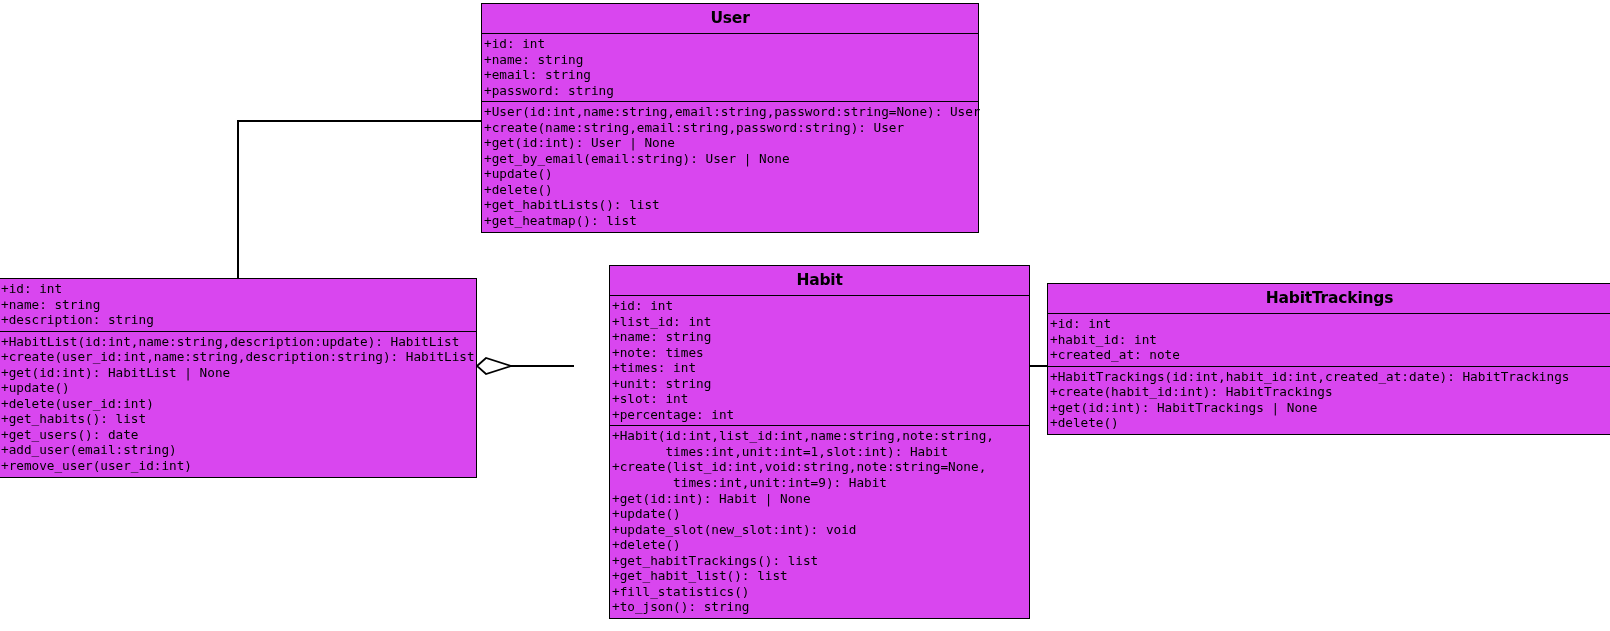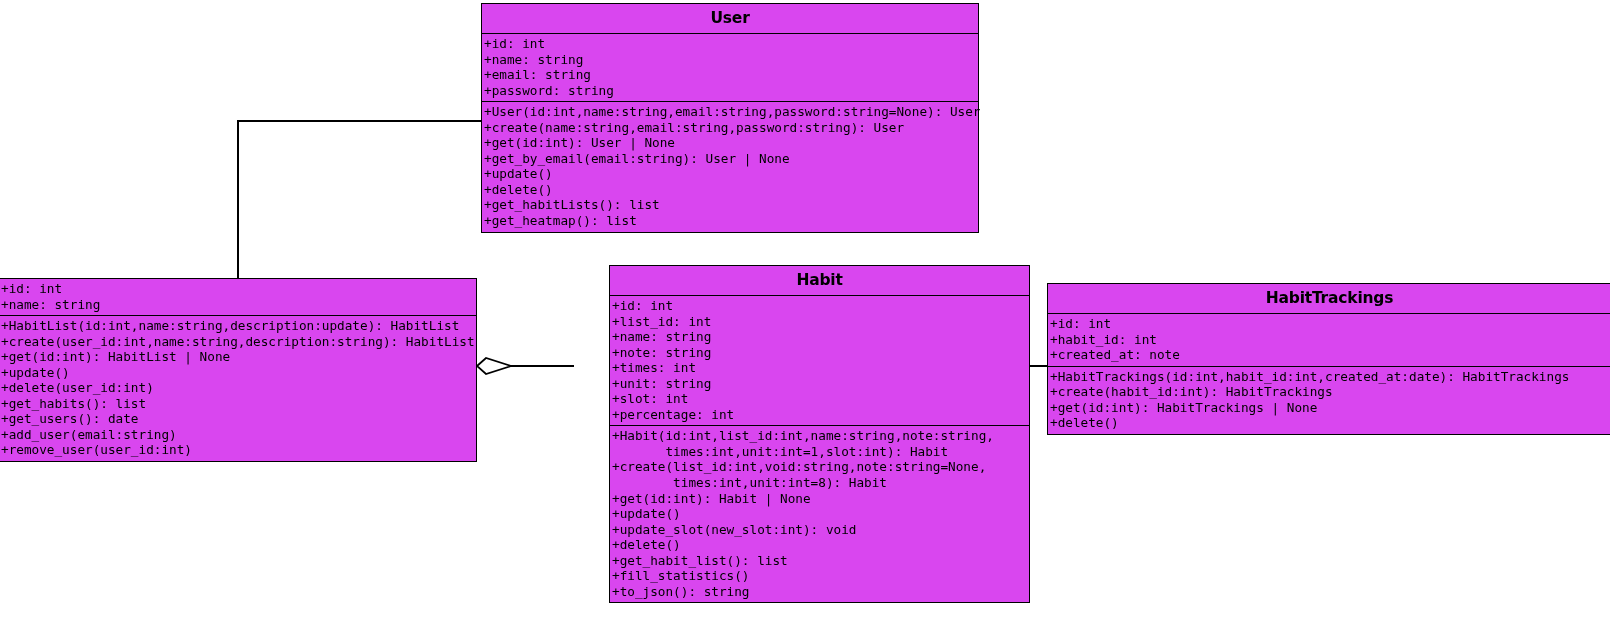--- a/index.html
+++ b/index.html
@@ -63,55 +63,57 @@
       <div class="uml-line">+delete()</div>
       <div class="uml-line">+get_habitLists(): list</div>
       <div class="uml-line">+get_heatmap(): list</div>
     </div>
   </div>
 
   <div class="uml-class" style="left:-2px;top:278px;width:479px;">
     <div class="uml-section uml-attrs">
       <div class="uml-line">+id: int</div>
       <div class="uml-line">+name: string</div>
+      <div class="uml-line">+description: string</div>
     </div>
     <div class="uml-section uml-ops overflow">
       <div class="uml-line">+HabitList(id:int,name:string,description:update): HabitList</div>
       <div class="uml-line">+create(user_id:int,name:string,description:string): HabitList</div>
       <div class="uml-line">+get(id:int): HabitList | None</div>
       <div class="uml-line">+update()</div>
       <div class="uml-line">+delete(user_id:int)</div>
       <div class="uml-line">+get_habits(): list</div>
       <div class="uml-line">+get_users(): date</div>
       <div class="uml-line">+add_user(email:string)</div>
       <div class="uml-line">+remove_user(user_id:int)</div>
     </div>
   </div>
 
   <div class="uml-class" style="left:573px;top:265px;width:421px;margin-left:36px;">
     <div class="uml-title">Habit</div>
     <div class="uml-section uml-attrs">
       <div class="uml-line">+id: int</div>
       <div class="uml-line">+list_id: int</div>
       <div class="uml-line">+name: string</div>
-      <div class="uml-line">+note: string</div>
+      <div class="uml-line">+note: times</div>
       <div class="uml-line">+times: int</div>
       <div class="uml-line">+unit: string</div>
       <div class="uml-line">+slot: int</div>
       <div class="uml-line">+percentage: int</div>
     </div>
     <div class="uml-section uml-ops overflow">
       <div class="uml-line">+Habit(id:int,list_id:int,name:string,note:string,</div>
       <div class="uml-line">       times:int,unit:int=1,slot:int): Habit</div>
       <div class="uml-line">+create(list_id:int,void:string,note:string=None,</div>
-      <div class="uml-line">        times:int,unit:int=8): Habit</div>
+      <div class="uml-line">        times:int,unit:int=9): Habit</div>
       <div class="uml-line">+get(id:int): Habit | None</div>
       <div class="uml-line">+update()</div>
       <div class="uml-line">+update_slot(new_slot:int): void</div>
       <div class="uml-line">+delete()</div>
+      <div class="uml-line">+get_habitTrackings(): list</div>
       <div class="uml-line">+get_habit_list(): list</div>
       <div class="uml-line">+fill_statistics()</div>
       <div class="uml-line">+to_json(): string</div>
     </div>
   </div>
 
   <div class="uml-class" style="left:1047px;top:283px;width:565px;">
     <div class="uml-title">HabitTrackings</div>
     <div class="uml-section uml-attrs">
       <div class="uml-line">+id: int</div>

